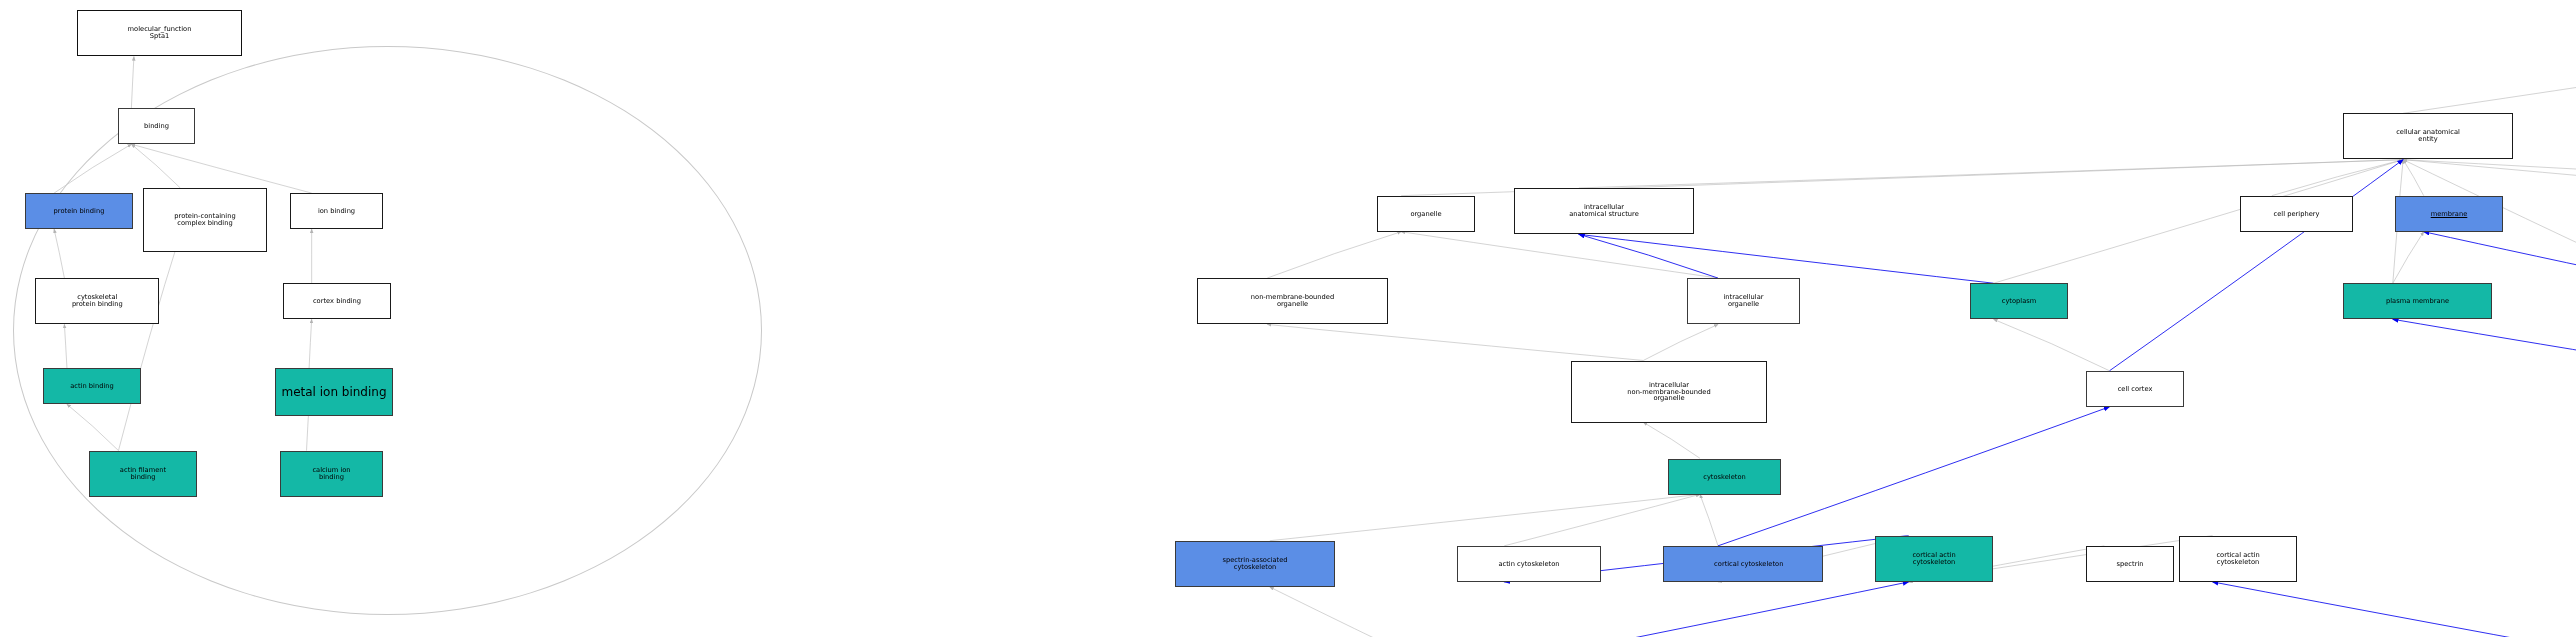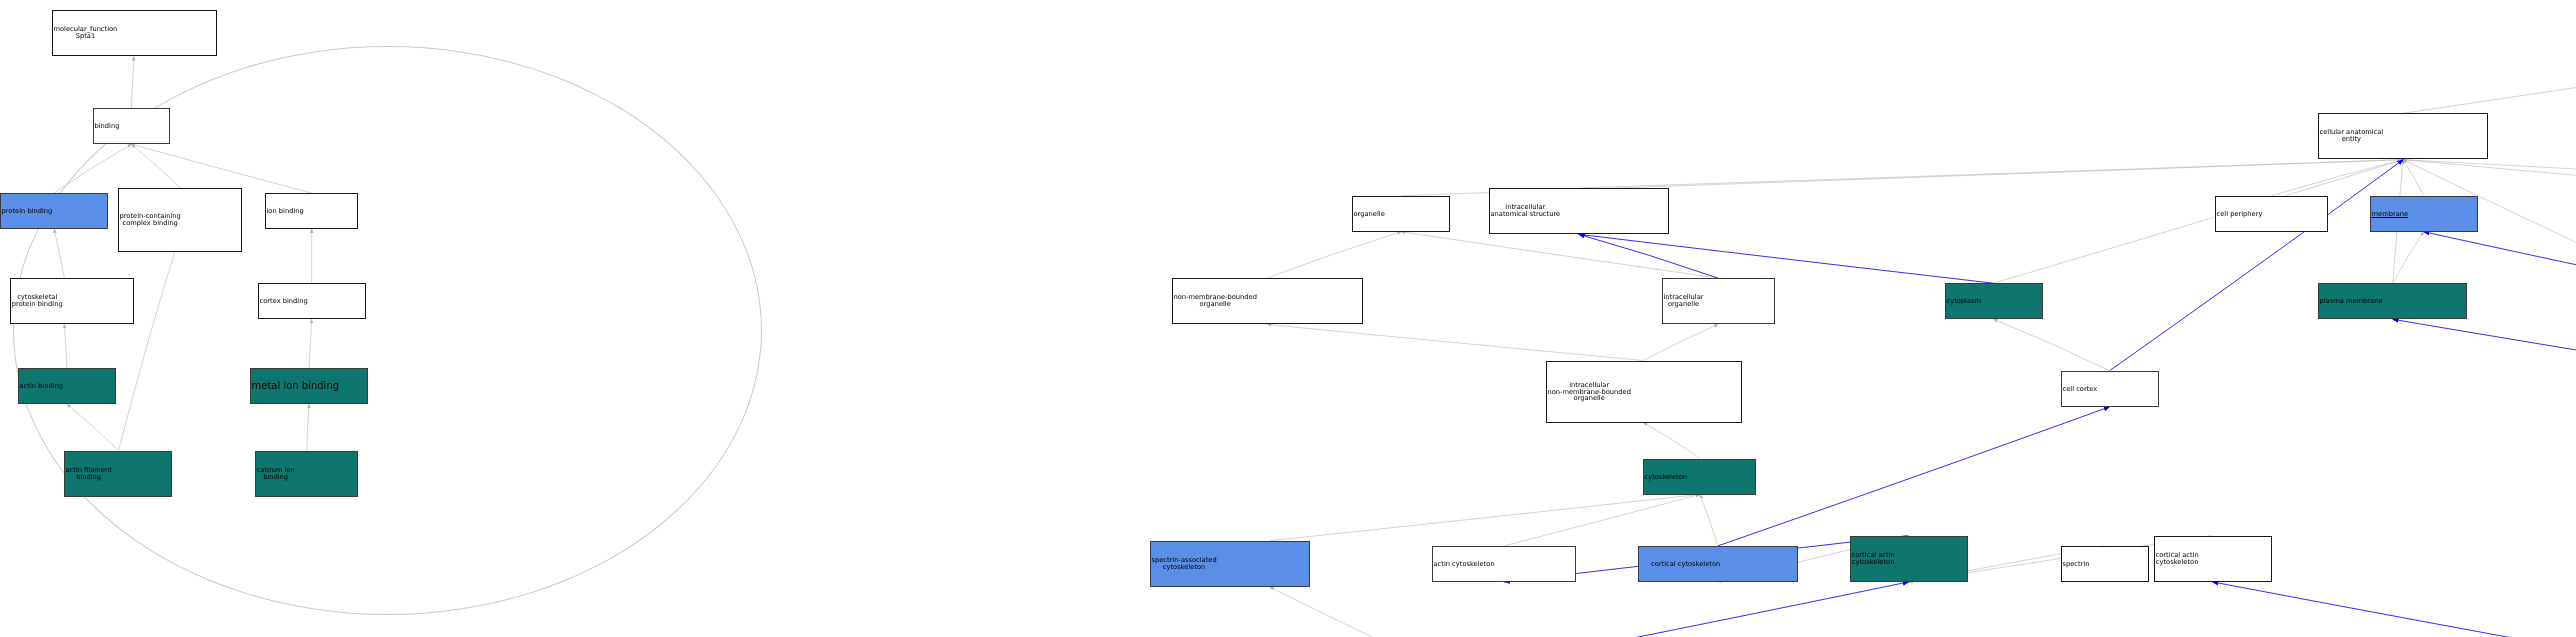--- a/index.html
+++ b/index.html
@@ -1,26 +1,26 @@
 <!DOCTYPE html>
 <html style="font-size:8.2px"><head>
 <meta charset="utf-8">
 <title>GO DAG — Spta1</title>
 <style>
   html,body{margin:0;padding:0;background:#ffffff;}
   body{font-family:"DejaVu Sans","Liberation Sans",sans-serif;}
   #canvas-wrap{position:relative;width:3522px;height:637px;background:#fff;overflow:hidden;}
   #edge-layer{position:absolute;left:0;top:0;width:3522px;height:637px;pointer-events:none;}
   .go-node{position:absolute;box-sizing:border-box;display:flex;align-items:center;
-           text-align:center;background:#ffffff;border:0.5px solid #1a1a1a;
-           color:#000;line-height:1.03;overflow:hidden;padding:0 0.5px;}
+           justify-content:center;text-align:center;background:#ffffff;border:0.5px solid #1a1a1a;
+           color:#000;line-height:1.03;overflow:hidden;padding:0 0.5px;margin-left:25px;}
   .go-node .lbl{display:block;white-space:pre-line;}
   .go-node.thick{border:0.8px solid #3a3a3a;}
   .go-node.fill-blue{background:#5b8ee6;}
-  .go-node.fill-lblue{background:#0f766e;}
+  .go-node.fill-lblue{background:#14b8a6;}
   .go-node.fill-white{background:#ffffff;}
   .go-node.root{border:0.7px solid #111;}
   .cluster-oval{position:absolute;border:0.5px solid #c9c9c9;border-radius:50%;background:transparent;}
 </style>
 </head>
 <body>
 
 <div id="canvas-wrap">
   <svg id="edge-layer" viewBox="0 0 6837 1237" preserveAspectRatio="none">
     <defs>
@@ -281,21 +281,21 @@
       <div class="go-node fill-white" style="left: 10.3px; top: 278px; width: 124px; height: 46px; font-size: 6.7px;">
         <span class="lbl">cytoskeletal
 protein binding</span>
       </div>
       <div class="go-node fill-white" style="left: 258px; top: 283px; width: 108px; height: 36px; font-size: 6.7px;">
         <span class="lbl">cortex binding</span>
       </div>
       <div class="go-node fill-lblue thick" style="left: 18px; top: 368px; width: 98px; height: 36px; font-size: 6.7px;">
         <span class="lbl">actin binding</span>
       </div>
-      <div class="go-node fill-lblue thick" style="left: 250px; top: 368px; width: 118px; height: 36px; font-size: 10px;">
+      <div class="go-node fill-lblue thick" style="left: 250px; top: 368px; width: 118px; height: 48px; font-size: 12px;">
         <span class="lbl">metal ion binding</span>
       </div>
       <div class="go-node fill-lblue thick" style="left: 64px; top: 451px; width: 108px; height: 46px; font-size: 6.7px;">
         <span class="lbl">actin filament
 binding</span>
       </div>
       <div class="go-node fill-lblue thick" style="left: 255px; top: 451px; width: 103px; height: 46px; font-size: 6.7px;">
         <span class="lbl">calcium ion
 binding</span>
       </div>

